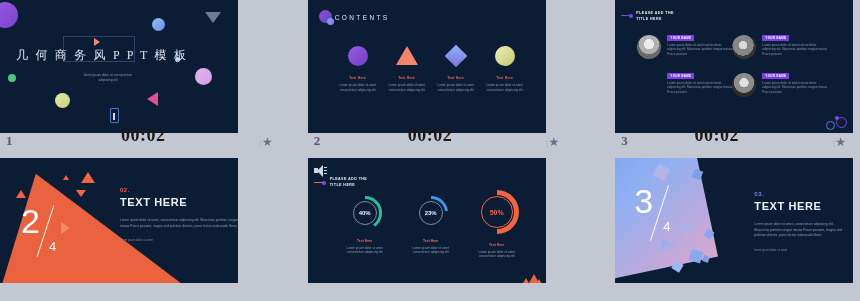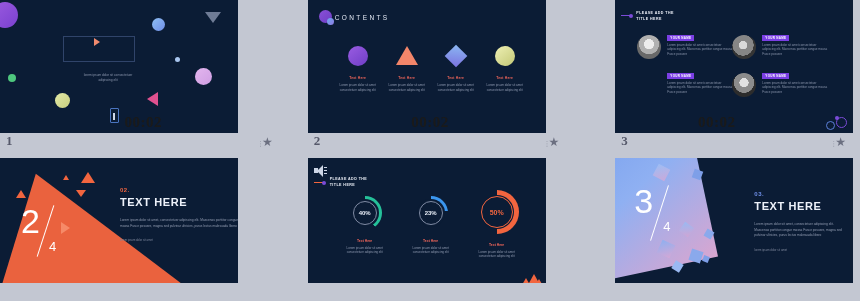--- a/index.html
+++ b/index.html
@@ -36,23 +36,23 @@
   .cell.c1 .footer,.cell.c2 .footer,.cell.c3 .footer{height:17px;bottom:0;}
   .pgnum{
     position:absolute;left:6px;bottom:1px;
     font-family:"Liberation Serif",serif;
     font-size:13px;color:#55586a;font-weight:700;
   }
   .cell.c2 .pgnum,.cell.c3 .pgnum{left:27px;}
   .cell.c3 .pgnum{left:48px;}
   .timer{
     position:absolute;left:50%;transform:translateX(-50%);
-    bottom:19px;
+    bottom:4px;
     font-family:"Liberation Serif",serif;
-    font-size:15px;font-weight:700;color:#1a1a1a;letter-spacing:.5px;
+    font-size:18px;font-weight:700;color:#1a1a1a;letter-spacing:.5px;
   }
   .star{
     position:absolute;right:14px;bottom:2px;
     font-size:12px;color:#6b6f80;line-height:1;
   }
   .star .dots{font-size:7px;color:#8d91a0;margin-right:-2px;}
 
   
   .ttl-head{position:absolute;display:flex;flex-direction:column;}
   .ttl-head .l1,.ttl-head .l2{
@@ -180,20 +180,21 @@
       <div class="dot" style="left:8px;top:74px;width:8px;height:8px;background:#4ec77e;"></div>
       <div class="dot" style="left:55px;top:93px;width:15px;height:15px;background:linear-gradient(135deg,#e2e9a8,#c9cf7e);"></div>
       <div class="dot" style="left:152px;top:18px;width:13px;height:13px;background:linear-gradient(135deg,#8fc0f4,#6f8de6);"></div>
       <div class="dot" style="left:175px;top:57px;width:5px;height:5px;background:#a9c6ef;"></div>
       <div class="dot" style="left:195px;top:68px;width:17px;height:17px;background:linear-gradient(135deg,#e3b6ee,#cf9ee3);"></div>
       <div class="tri" style="left:205px;top:12px;border-left:8px solid transparent;border-right:8px solid transparent;border-top:11px solid #6f7c96;"></div>
       <div class="tri" style="left:94px;top:38px;border-top:4px solid transparent;border-bottom:4px solid transparent;border-left:6px solid #f08a6e;"></div>
       <div class="tri" style="left:147px;top:92px;border-top:7px solid transparent;border-bottom:7px solid transparent;border-right:11px solid #e0518f;"></div>
 
       <div class="s1-box"></div>
+      <div class="s1-title">几 何 商 务 风 P P T 模 板</div>
       <div class="s1-sub">lorem ipsum dolor sit
 consectetuer adipiscing elit</div>
       <div class="s1-btn">
           <i></i>
         </div>
     </div>
     <div class="footer">
       <div class="pgnum">1</div>
       <div class="timer">00:02</div>
       <div class="star"><span class="dots">⋮</span>★</div>

